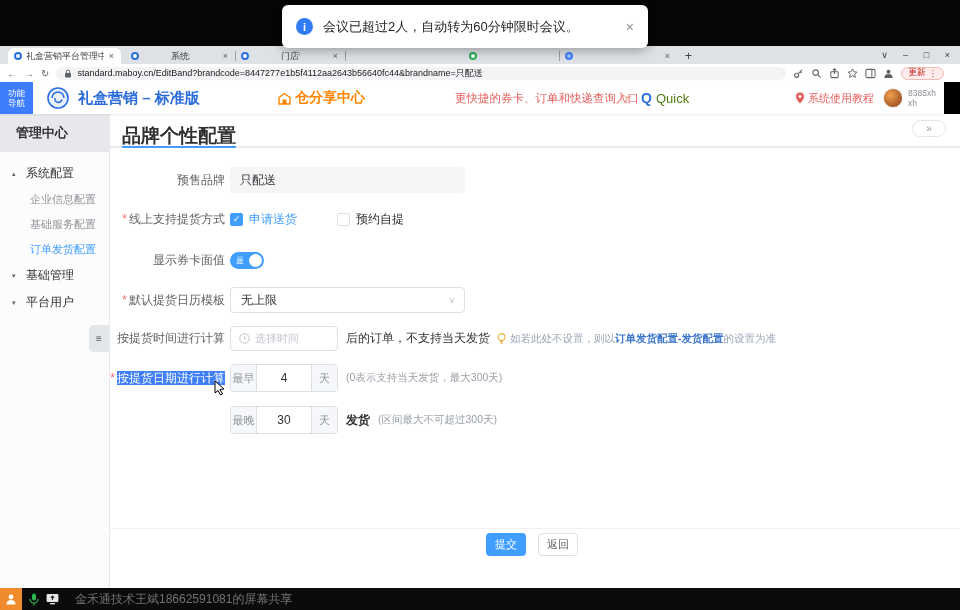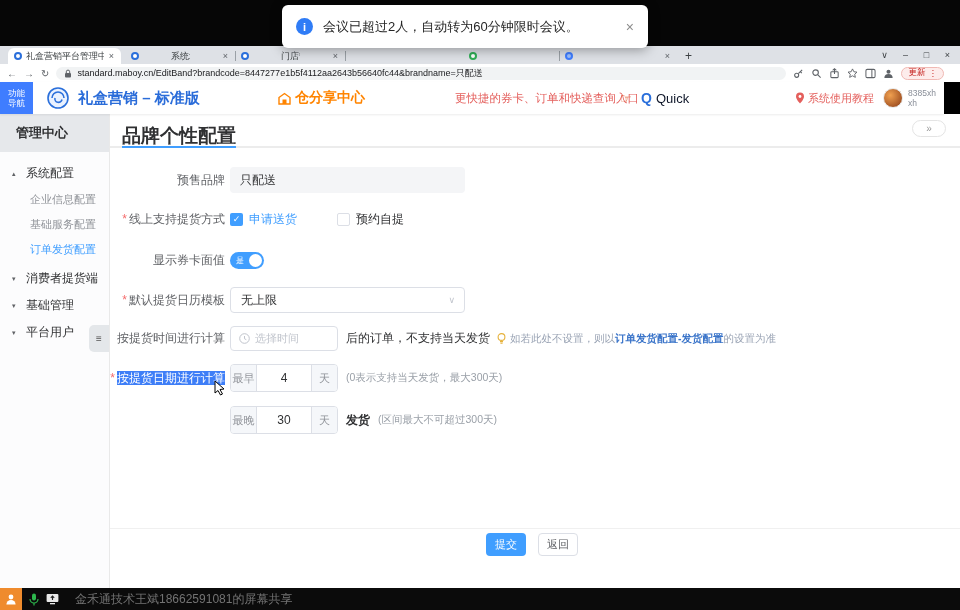--- a/index.html
+++ b/index.html
@@ -35,21 +35,21 @@
   
   .appheader { position:absolute; top:82px; left:0; right:16px; height:32px; background:#fff; box-shadow:0 1px 2px rgba(0,0,0,.08); z-index:5; }
   .appheader > * { position:absolute; top:50%; transform:translateY(-50%); }
   .nav-toggle { left:0; top:0; transform:none; width:33px; height:32px; background:#3f7dff; color:#fff; font-size:8.5px; line-height:10px; display:flex; flex-direction:column; align-items:center; justify-content:center; }
   .applogo { left:47px; width:22px; height:22px; }
   .brand-title { left:78px; font-size:15px; font-weight:bold; color:#2a6cd9; white-space:nowrap; }
   .share-center { left:278px; display:flex; align-items:center; gap:4px; color:#ff8400; font-weight:bold; font-size:14px; white-space:nowrap; }
   .promo { left:455px; font-size:11.5px; color:#e45f5c; white-space:nowrap; }
   .finger { left:620px; font-size:13px; color:#e06a3f; }
   .quick-q { left:641px; font-size:14px; font-weight:bold; color:#2a6fdb; }
-  .quick-label { left:656px; font-size:13px; color:#0f172a;text-align:center; }
+  .quick-label { left:656px; font-size:13px; color:#4d7c0f;text-align:center; }
   .pin-wrap { left:795px; width:10px; height:12px; }
   .tutorial { left:808px; font-size:11px; color:#e45f5c; white-space:nowrap; }
   .avatar { left:883px; width:20px; height:20px; border-radius:50%; background:radial-gradient(circle at 35% 35%, #f0a050, #8a3a14); border:1px solid #e8e8e8; }
   .user-names { left:908px; font-size:8.5px; color:#8a8f99; line-height:10px; }
 
   
   .main { position:absolute; top:114px; left:0; right:0; bottom:22px; background:#fff; display:flex; }
   .sidebar { width:110px; flex:0 0 auto; background:#fcfcfd; border-right:1px solid #e9e9e9; position:relative; }
   .sb-title { height:38px; background:#e6e8eb; display:flex; align-items:center; padding-left:16px; font-size:13px; font-weight:bold; color:#303133; }
   .sb-menu { padding-top:8px; }
@@ -239,24 +239,20 @@
       </div>
       <div class="sb-sub">
         <span>企业信息配置</span>
       </div>
       <div class="sb-sub">
         <span>基础服务配置</span>
       </div>
       <div class="sb-sub active">
         <span>订单发货配置</span>
       </div>
-      <div class="sb-group" style="margin-top:3px">
-        <span class="sb-arrow">▾</span>
-        <span>消费者提货端</span>
-      </div>
       <div class="sb-group">
         <span class="sb-arrow">▾</span>
         <span>基础管理</span>
       </div>
       <div class="sb-group">
         <span class="sb-arrow">▾</span>
         <span>平台用户</span>
       </div>
     </div>
     <div class="sb-collapse">

